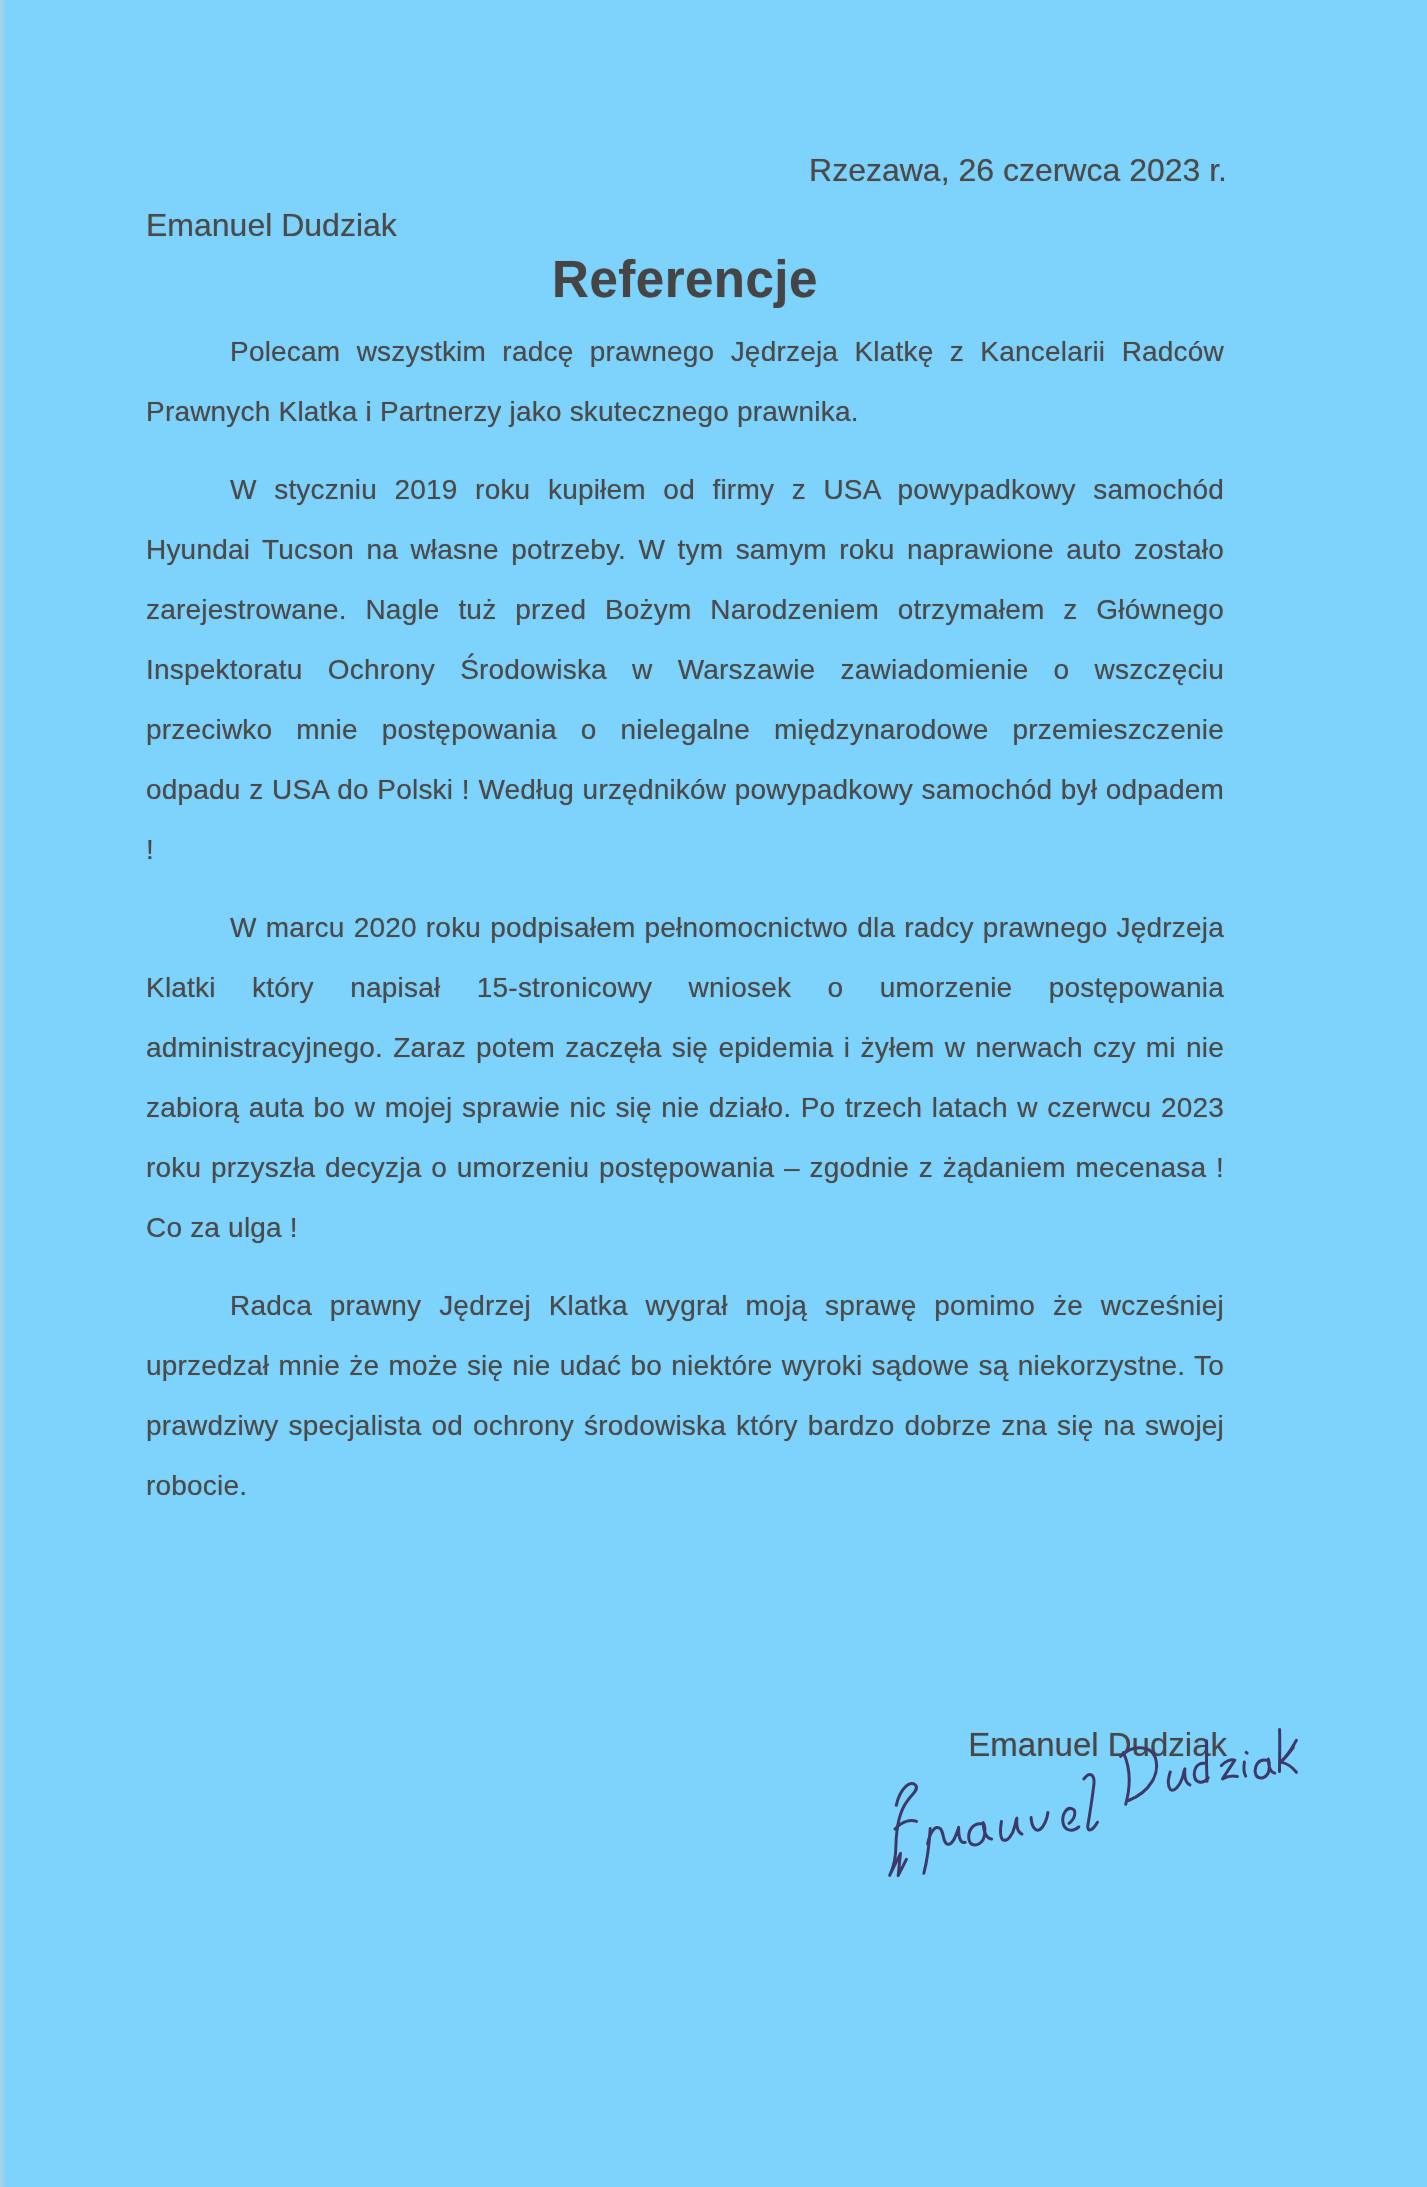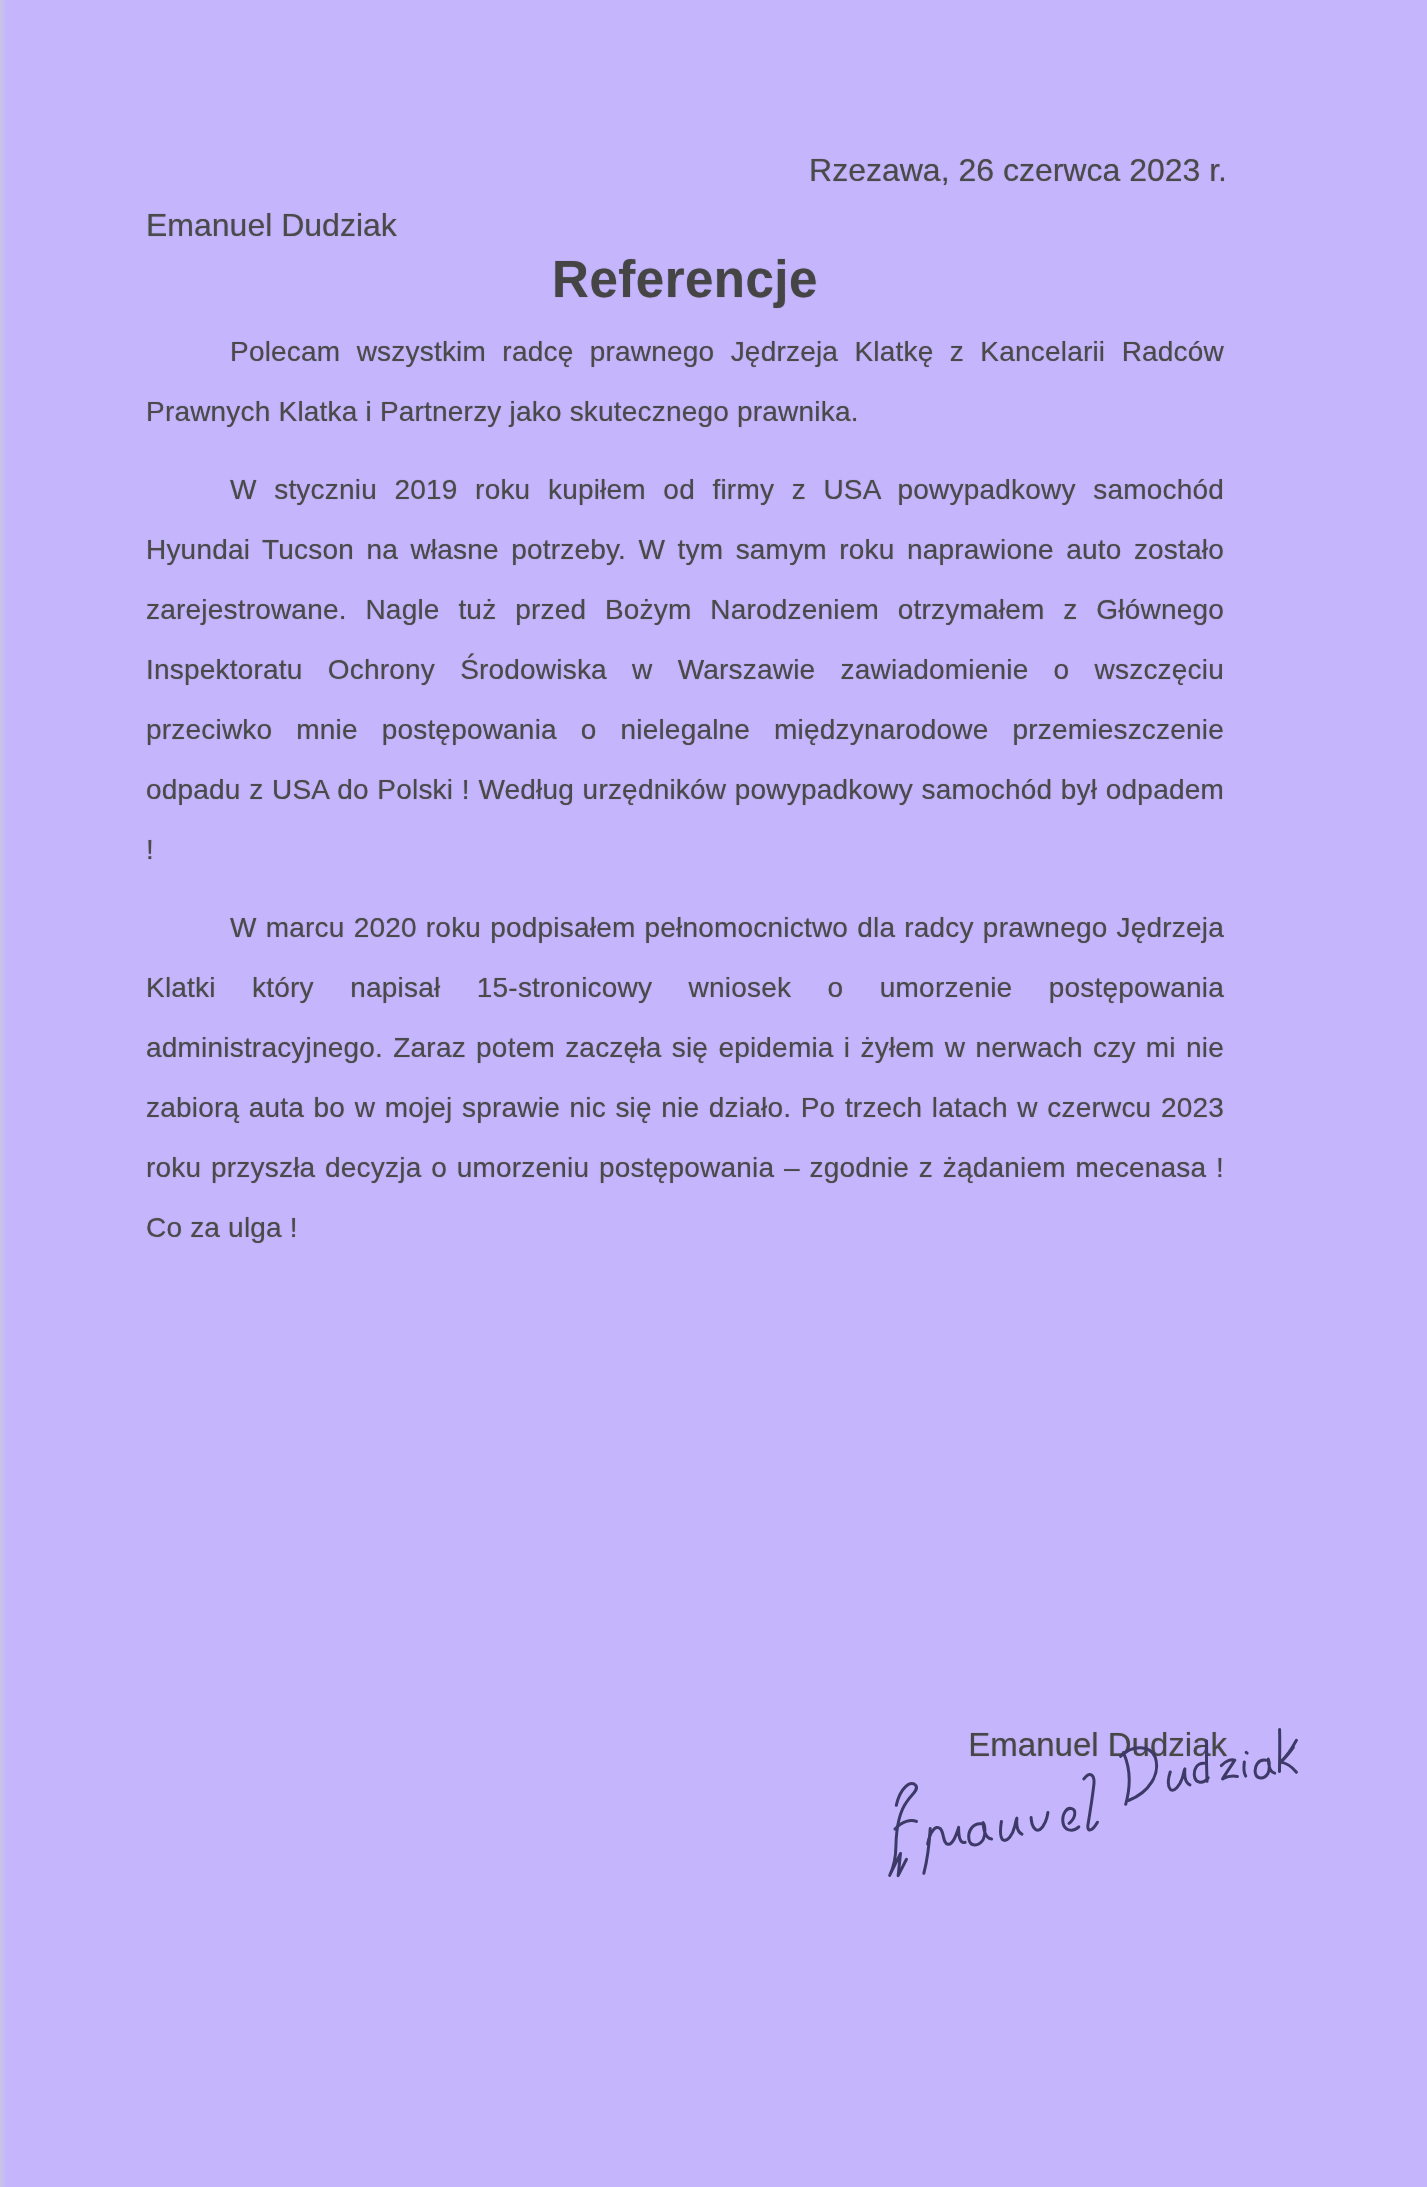--- a/index.html
+++ b/index.html
@@ -1,20 +1,20 @@
 <!DOCTYPE html>
 <html lang="pl"><head>
 <meta charset="utf-8">
 <style>
   html,body{margin:0;padding:0;background:#e9e9e9;}
   .page{
     position:relative;
     width:1427px;height:2187px;
     margin:0 auto;
-    background:#c4b5fd;
+    background:#7dd3fc;
     overflow:hidden;
     font-family:"Liberation Sans", sans-serif;
     color:#4a4a4a;
   }
   
   .scan-edge{
     position:absolute;left:0;top:0;bottom:0;width:7px;
     background:linear-gradient(to right, rgba(210,210,210,.55), rgba(255,255,255,0));
   }
   .scanned{
@@ -62,20 +62,21 @@
   <div class="date-line scanned">Rzezawa, 26 czerwca 2023 r.</div>
 
   <div class="author-top scanned">Emanuel Dudziak</div>
 
   <div class="doc-title scanned">Referencje</div>
 
   <div class="body-text scanned">
     <p>Polecam wszystkim radcę prawnego Jędrzeja Klatkę z Kancelarii Radców Prawnych Klatka i Partnerzy jako skutecznego prawnika.</p>
     <p>W styczniu 2019 roku kupiłem od firmy z USA powypadkowy samochód Hyundai Tucson na własne potrzeby. W tym samym roku naprawione auto zostało zarejestrowane. Nagle tuż przed Bożym Narodzeniem otrzymałem z Głównego Inspektoratu Ochrony Środowiska w Warszawie zawiadomienie o wszczęciu przeciwko mnie postępowania o nielegalne międzynarodowe przemieszczenie odpadu z USA do Polski ! Według urzędników powypadkowy samochód był odpadem !</p>
     <p>W marcu 2020 roku podpisałem pełnomocnictwo dla radcy prawnego Jędrzeja Klatki który napisał 15-stronicowy wniosek o umorzenie postępowania administracyjnego. Zaraz potem zaczęła się epidemia i żyłem w nerwach czy mi nie zabiorą auta bo w mojej sprawie nic się nie działo. Po trzech latach w czerwcu 2023 roku przyszła decyzja o umorzeniu postępowania – zgodnie z żądaniem mecenasa ! Co za ulga !</p>
+    <p>Radca prawny Jędrzej Klatka wygrał moją sprawę pomimo że wcześniej uprzedzał mnie że może się nie udać bo niektóre wyroki sądowe są niekorzystne. To prawdziwy specjalista od ochrony środowiska który bardzo dobrze zna się na swojej robocie.</p>
   </div>
 
   <div class="sig-printed scanned">Emanuel Dudziak</div>
 
   <div class="sig-script">
     <svg viewBox="0 0 520 150" xmlns="http://www.w3.org/2000/svg">
       <g fill="none" stroke="#3d3a68" stroke-width="3.6" stroke-linecap="round" stroke-linejoin="round">
 
         <path d="M30,40 C38,20 52,12 57,20 C60,26 50,30 43,38 C33,48 26,66 22,88 C20,100 16,112 9,122 L26,98 L19,124 L32,106"></path>
         <path d="M24,68 C34,60 45,59 51,63"></path>

